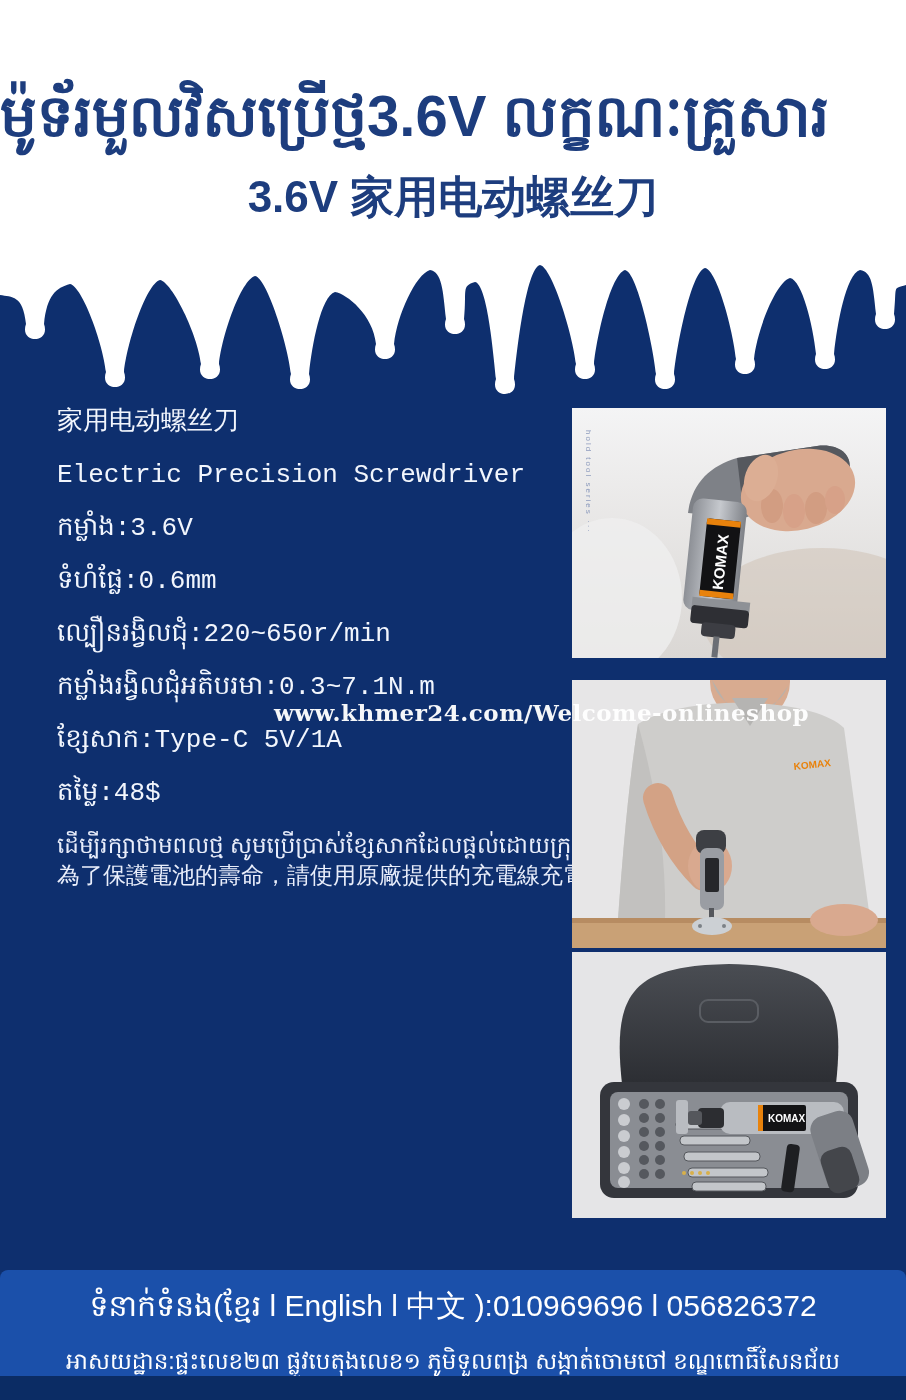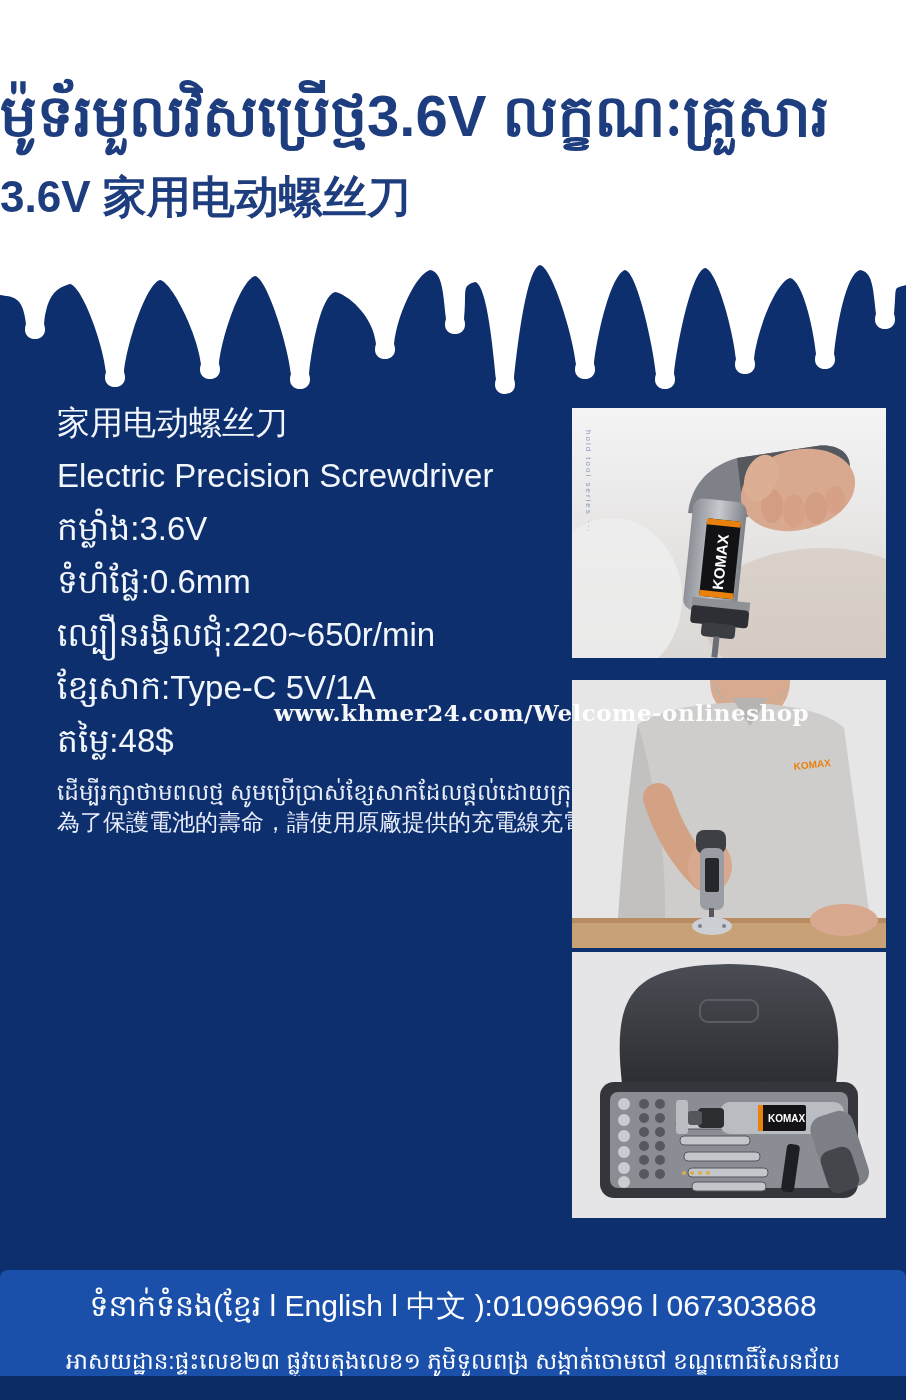--- a/index.html
+++ b/index.html
@@ -7,31 +7,31 @@
     position:relative;width:906px;height:1400px;overflow:hidden;
     background:#ffffff;font-family:"Liberation Sans",sans-serif;
   }
   
   .header-title{
     position:absolute;top:78px;left:0;width:718px;text-align:center;
     font-size:58px;font-weight:bold;color:#1d3d7e;letter-spacing:0;line-height:1.3;
     white-space:nowrap;
   }
   .header-subtitle{
-    position:absolute;top:168px;left:0;width:906px;text-align:left;
+    position:absolute;top:168px;left:0;width:906px;text-align:center;
     font-size:44px;font-weight:bold;color:#1d3d7e;
   }
   
   .drip{position:absolute;top:240px;left:0;width:906px;height:165px;display:block;}
   .blue-body{position:absolute;top:400px;left:0;width:906px;height:1000px;background:#0e2f6e;}
   
   .specs{
     position:absolute;top:396px;left:57px;width:520px;color:#f2f6fd;
   }
-  .spec-line{font-size:33px;line-height:53px;white-space:nowrap;}
+  .spec-line{font-size:26px;line-height:53px;white-space:nowrap;font-family:Liberation Mono, monospace;}
   .spec-note{margin-top:10px;font-size:23px;line-height:30px;color:#e9eefb;white-space:nowrap;}
   
   .photo{position:absolute;left:572px;width:314px;overflow:hidden;background:#e9e9ea;}
   .photo svg{display:block;}
   .photo1{top:408px;height:250px;}
   .photo2{top:680px;height:268px;}
   .photo3{top:952px;height:266px;}
   
   .watermark{
     position:absolute;top:699px;left:258px;
@@ -73,20 +73,21 @@
       C872,32 873,45 876,74 C869,94 901,94 894,74 C897,45 892,49 906,45
       L906,165 Z"></path>
   </svg>
 
   <div class="specs">
     <div class="spec-line">家用电动螺丝刀</div>
     <div class="spec-line">Electric Precision Screwdriver</div>
     <div class="spec-line">កម្លាំង:3.6V</div>
     <div class="spec-line">ទំហំផ្លែ:0.6mm</div>
     <div class="spec-line">ល្បឿនរង្វិលជុំ:220~650r/min</div>
+    <div class="spec-line">កម្លាំងរង្វិលជុំអតិបរមា:0.3~7.1N.m</div>
     <div class="spec-line">ខ្សែសាក:Type-C 5V/1A</div>
     <div class="spec-line">តម្លៃ:48$</div>
     <div class="spec-note">ដើម្បីរក្សាថាមពលថ្ម សូមប្រើប្រាស់ខ្សែសាកដែលផ្តល់ដោយក្រុមហ៊ុន</div>
     <div class="spec-note" style="margin-top:0;">為了保護電池的壽命，請使用原廠提供的充電線充電。</div>
   </div>
 
   <div class="photo photo1">
     <svg width="314" height="250" viewBox="0 0 314 250">
       <defs>
         <linearGradient id="p1bg" x1="0" y1="0" x2="0" y2="1">
@@ -227,18 +228,18 @@
       </g>
       <rect x="246" y="160" width="44" height="78" rx="14" fill="#7c7f85" transform="rotate(-18 268 200)"></rect>
       <rect x="252" y="196" width="32" height="44" rx="10" fill="#44464b" transform="rotate(-18 268 218)"></rect>
       <rect x="212" y="192" width="13" height="48" rx="4" fill="#1e1f22" transform="rotate(8 218 216)"></rect>
     </svg>
   </div>
 
   <div class="watermark">www.khmer24.com/Welcome-onlineshop</div>
 
   <div class="footer-band">
-    <div class="footer-contact">ទំនាក់ទំនង(ខ្មែរ l English l 中文 ):010969696 l 067303868</div>
+    <div class="footer-contact">ទំនាក់ទំនង(ខ្មែរ l English l 中文 ):010969696 l 056826372</div>
     <div class="footer-address">អាសយដ្ឋាន:ផ្ទះលេខ២៣ ផ្លូវបេតុងលេខ១ ភូមិទួលពង្រ សង្កាត់ចោមចៅ ខណ្ឌពោធិ៍សែនជ័យ</div>
   </div>
   <div class="bottom-strip"></div>
 
 </div>
 
 </body></html>

